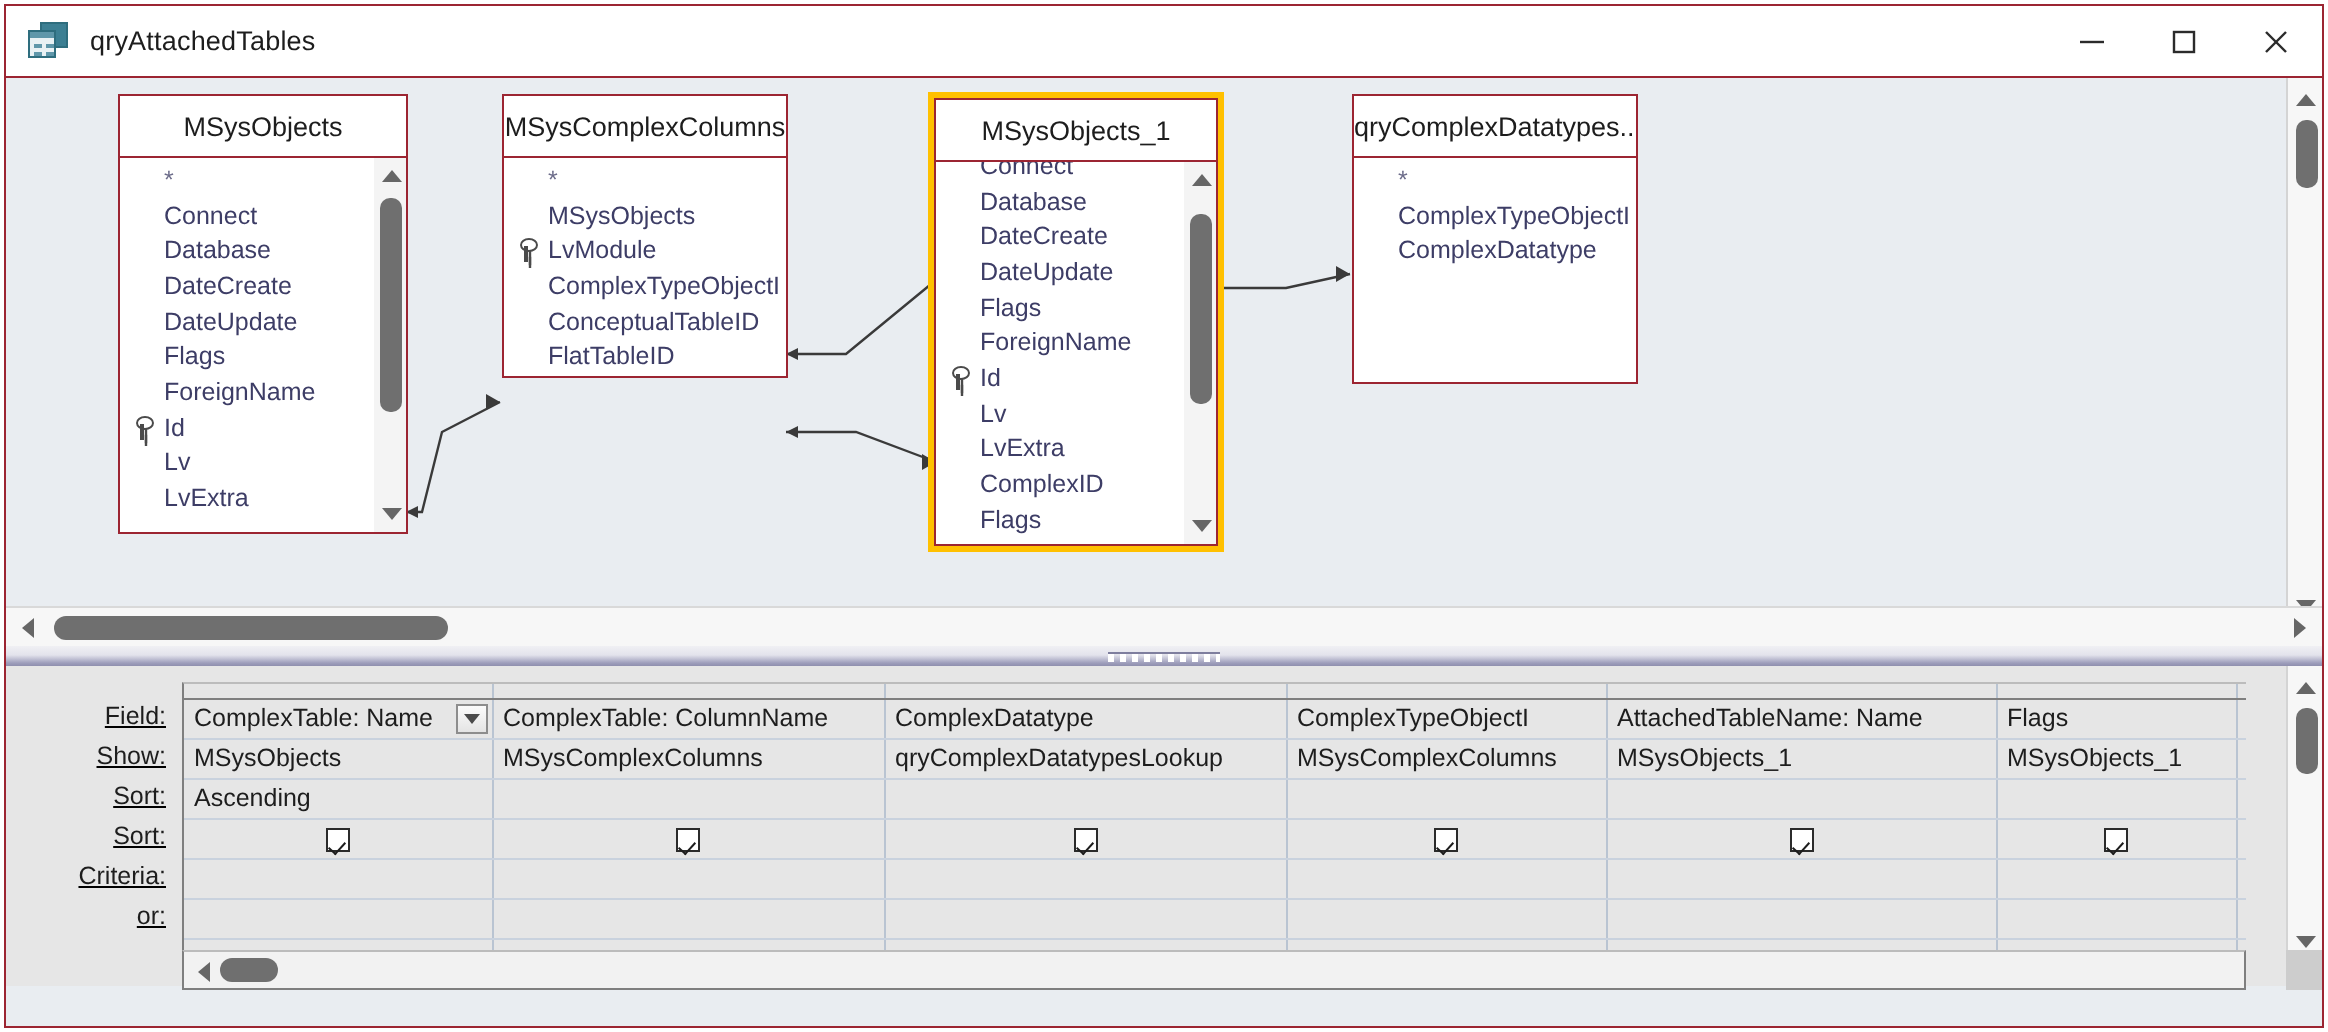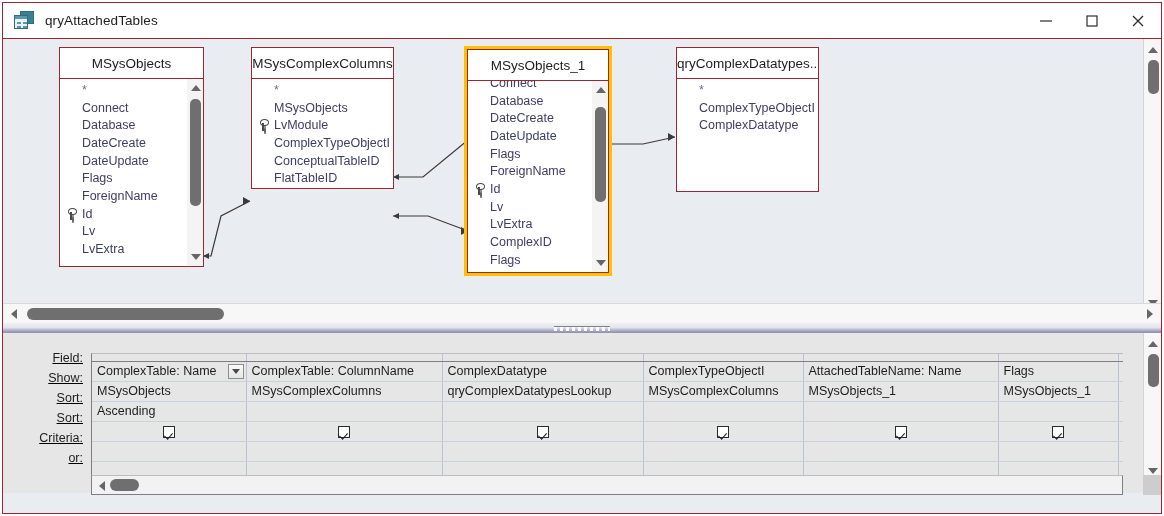--- a/index.html
+++ b/index.html
@@ -261,21 +261,21 @@
     height: 20px;
     line-height: 20px;
     text-align: right;
     padding-right: 6px;
     font-size: 12.5px;
     color: #1d1d1d;
   }
 
   .grid-scroller {
     position: absolute;
-    left: 88px; top: 20px;
+    left: 88px; top: 8px;
     width: 1032px;
     height: 135px;
     overflow: hidden;
     border-left: 1px solid #7f7f7f;
     border-top: 1px solid #bcbcbc;
     background: #e6e6e6;
   }
   .grid-table {
     border-collapse: collapse;
     table-layout: fixed;

